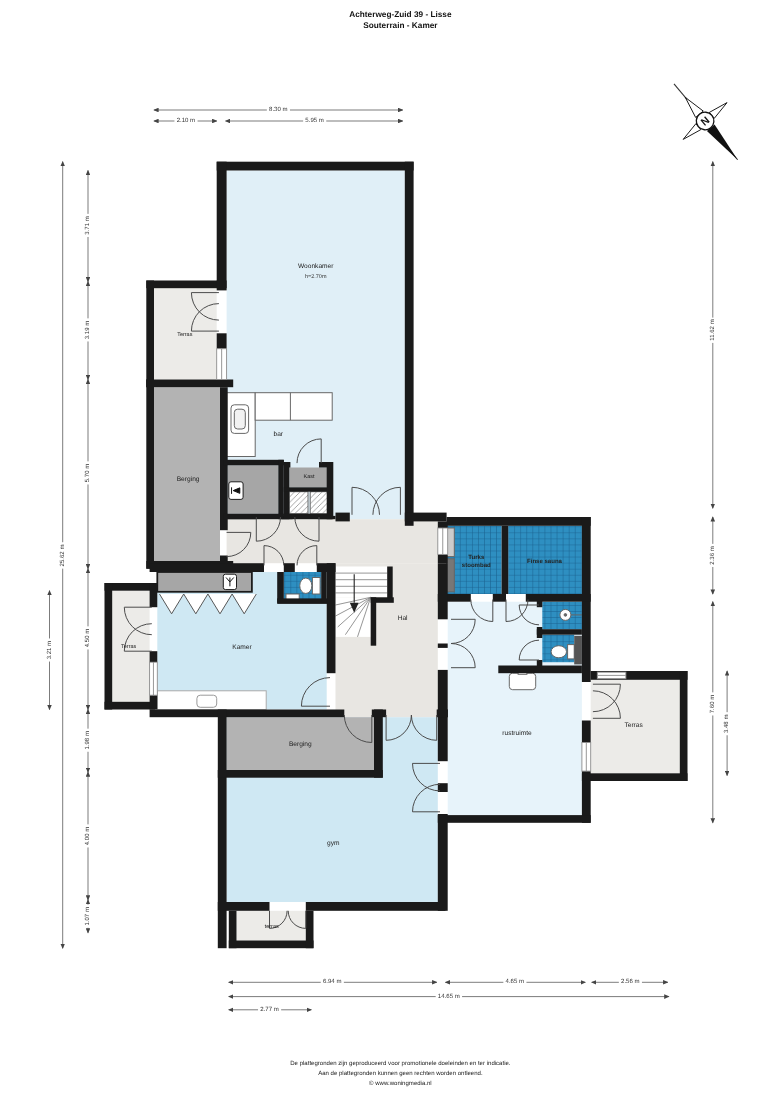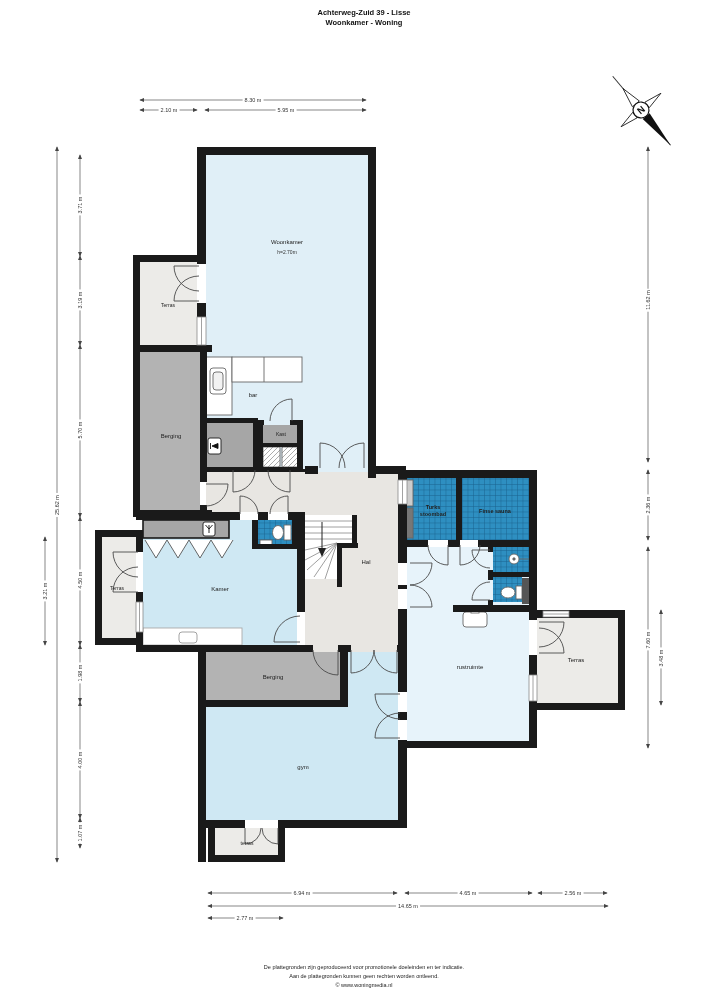--- a/index.html
+++ b/index.html
@@ -357,21 +357,21 @@
     <polygon points="-4.5,8 4.5,8 0,46" fill="#111"></polygon>
     <polygon points="-26,0 -8,-3.5 -8,3.5" fill="#fff" stroke="#111" stroke-width="0.8"></polygon>
     <polygon points="26,0 8,-3.5 8,3.5" fill="#fff" stroke="#111" stroke-width="0.8"></polygon>
     <polygon points="-4.5,-8 4.5,-8 0,-28" fill="#fff" stroke="#111" stroke-width="0.8"></polygon>
     <circle cx="0" cy="0" r="8" fill="#fff" stroke="#111" stroke-width="1.2"></circle>
     <text x="0" y="3.4" text-anchor="middle" font-family="Liberation Sans, sans-serif" font-size="9.5" font-weight="bold" fill="#111">N</text>
   </g>
 </svg>
 
 <div class="ttl" style="top:8px">Achterweg-Zuid 39 - Lisse</div>
-<div class="ttl" style="top:18px">Woonkamer - Woning</div>
+<div class="ttl" style="top:18px">Souterrain - Kamer</div>
 
 <div class="lbl" style="left:287px;top:243px">Woonkamer</div>
 <div class="sub" style="left:287px;top:252px">h=2.70m</div>
 <div class="lbl small" style="left:168px;top:305px">Terras</div>
 <div class="lbl" style="left:171px;top:437px">Berging</div>
 <div class="lbl" style="left:253px;top:396px">bar</div>
 <div class="lbl small" style="left:281px;top:434px">Kast</div>
 <div class="lbl" style="left:366px;top:563px">Hal</div>
 <div class="lbl" style="left:220px;top:590px">Kamer</div>
 <div class="lbl small" style="left:117px;top:588px">Terras</div>

